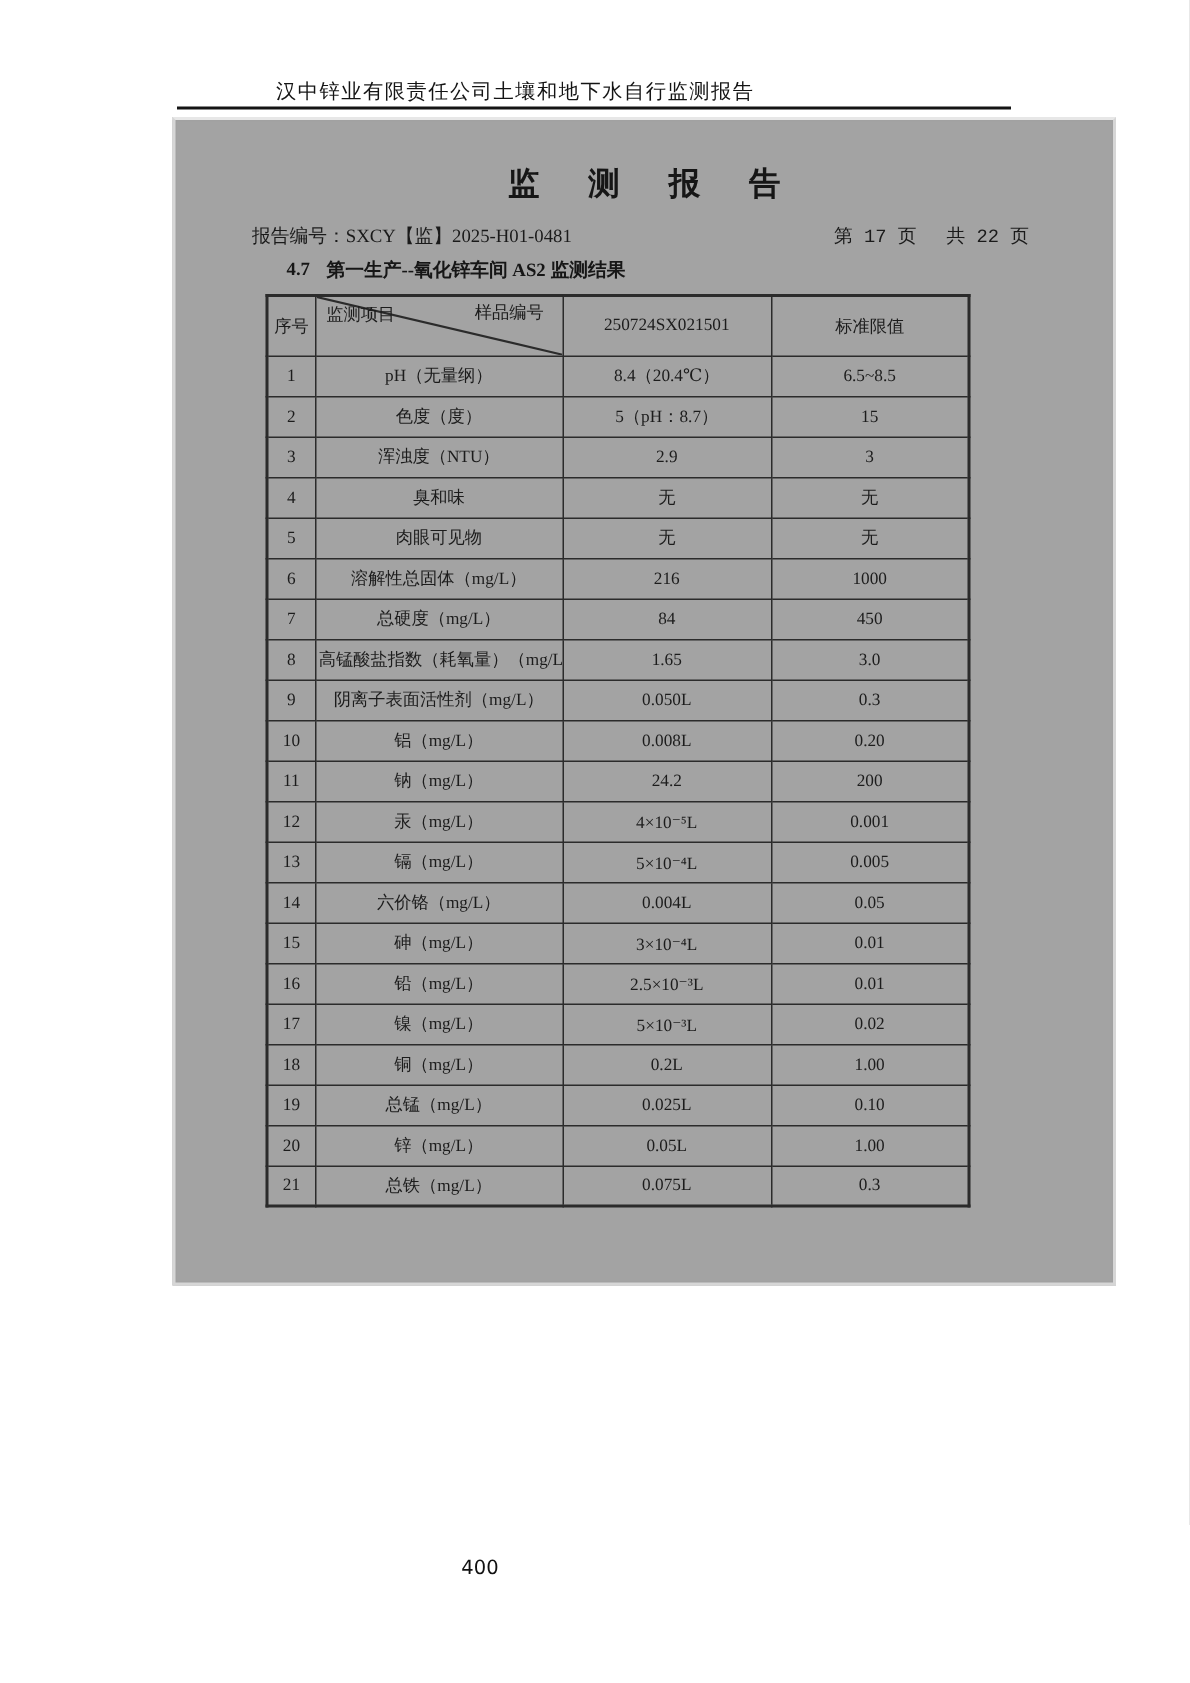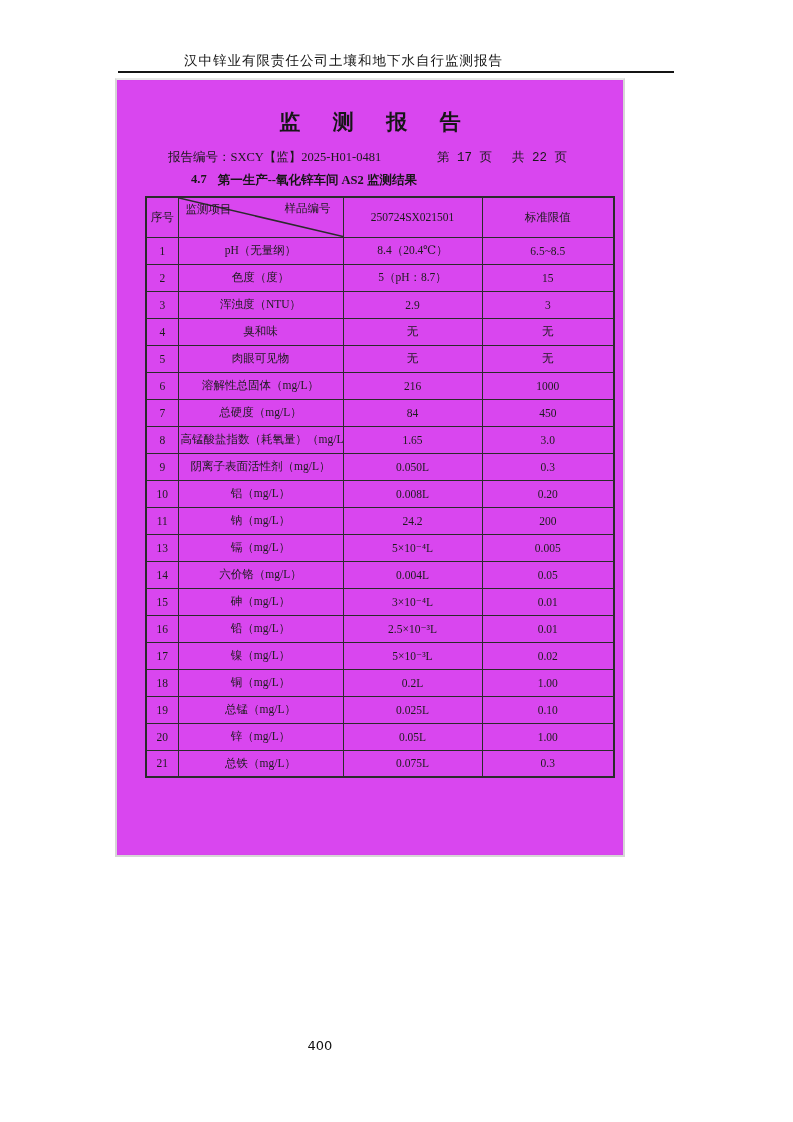--- a/index.html
+++ b/index.html
@@ -23,22 +23,22 @@
   }
   .doc-header-rule {
     position: absolute;
     top: 71px; left: 118px; width: 556px; height: 2px;
     background: #141414;
   }
   
   .scan-page {
     position: absolute;
     left: 115px; top: 78px;
-    width: 510px; height: 779px;
-    background: #d946ef;
+    width: 629px; height: 779px;
+    background: #a3a3a3;
     border: 2px solid #d6d6d6;
     border-top-color: #e7e7e7;
     box-shadow: inset 0 0 2px rgba(0,0,0,0.03);
   }
   .report-title {
     margin-top: 28px;
     text-align: center;
     font-size: 21px;
     font-weight: bold;
     letter-spacing: 1.55em;
@@ -59,21 +59,21 @@
   .section-title {
     margin: 6px 0 0 74px;
     font-size: 12.5px;
     font-weight: bold;
     color: #161616;
     display: flex;
     gap: 11px;
   }
   
   table.results {
-    margin: 7px 0 0 28px;
+    margin: 7px 0 0 60px;
     width: 468px;
     border-collapse: collapse;
     table-layout: fixed;
     border: 2px solid #2b2b2b;
     font-size: 11.5px;
     color: #1c1c1c;
   }
   table.results th, table.results td {
     border: 1px solid #2b2b2b;
     text-align: center;
@@ -220,20 +220,26 @@
           <td>0.008L</td>
           <td>0.20</td>
         </tr>
         <tr>
           <td>11</td>
           <td>钠（mg/L）</td>
           <td>24.2</td>
           <td>200</td>
         </tr>
         <tr>
+          <td>12</td>
+          <td>汞（mg/L）</td>
+          <td>4×10⁻⁵L</td>
+          <td>0.001</td>
+        </tr>
+        <tr>
           <td>13</td>
           <td>镉（mg/L）</td>
           <td>5×10⁻⁴L</td>
           <td>0.005</td>
         </tr>
         <tr>
           <td>14</td>
           <td>六价铬（mg/L）</td>
           <td>0.004L</td>
           <td>0.05</td>

